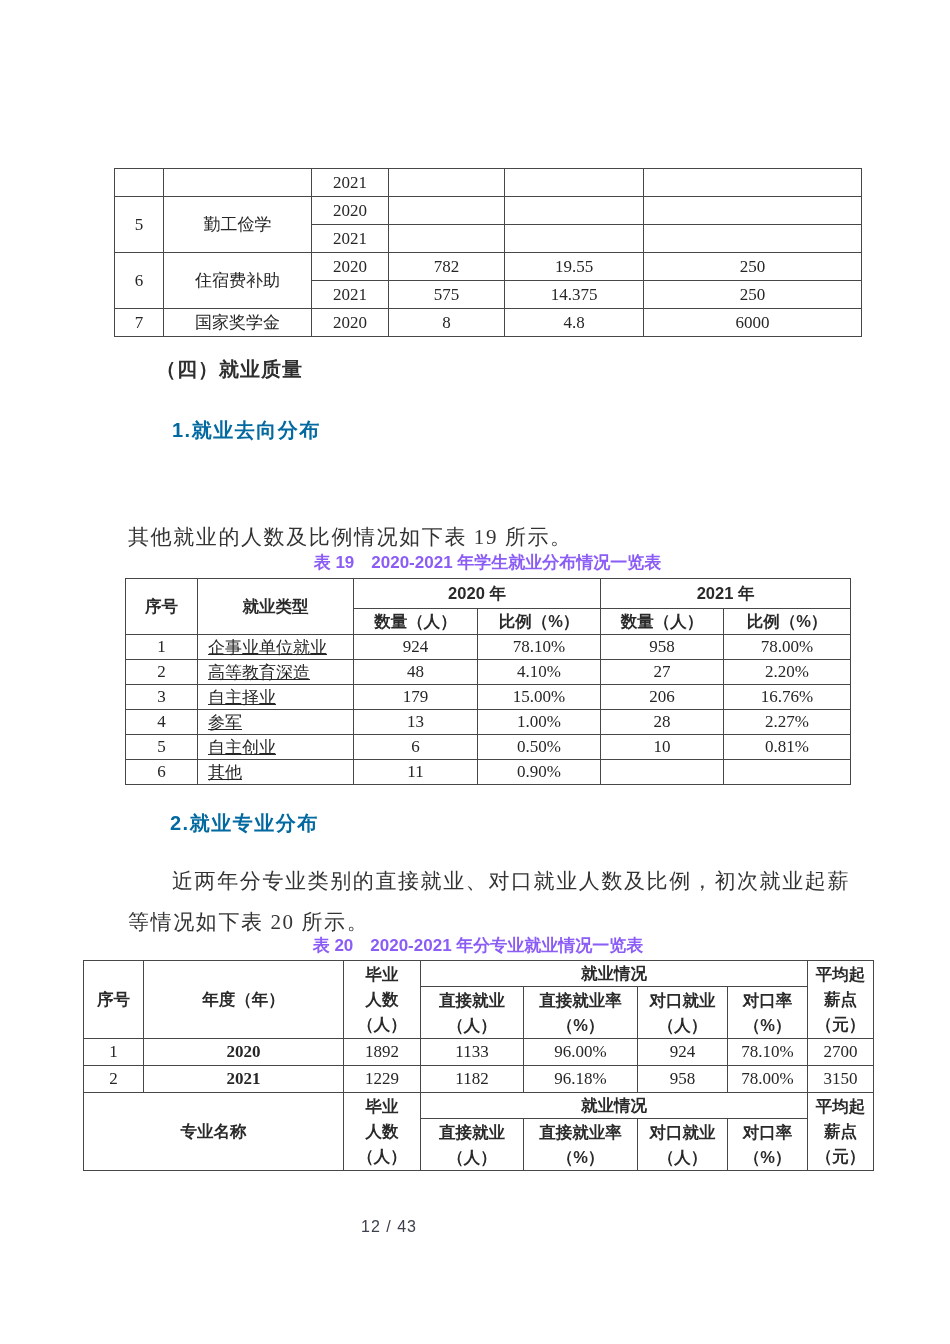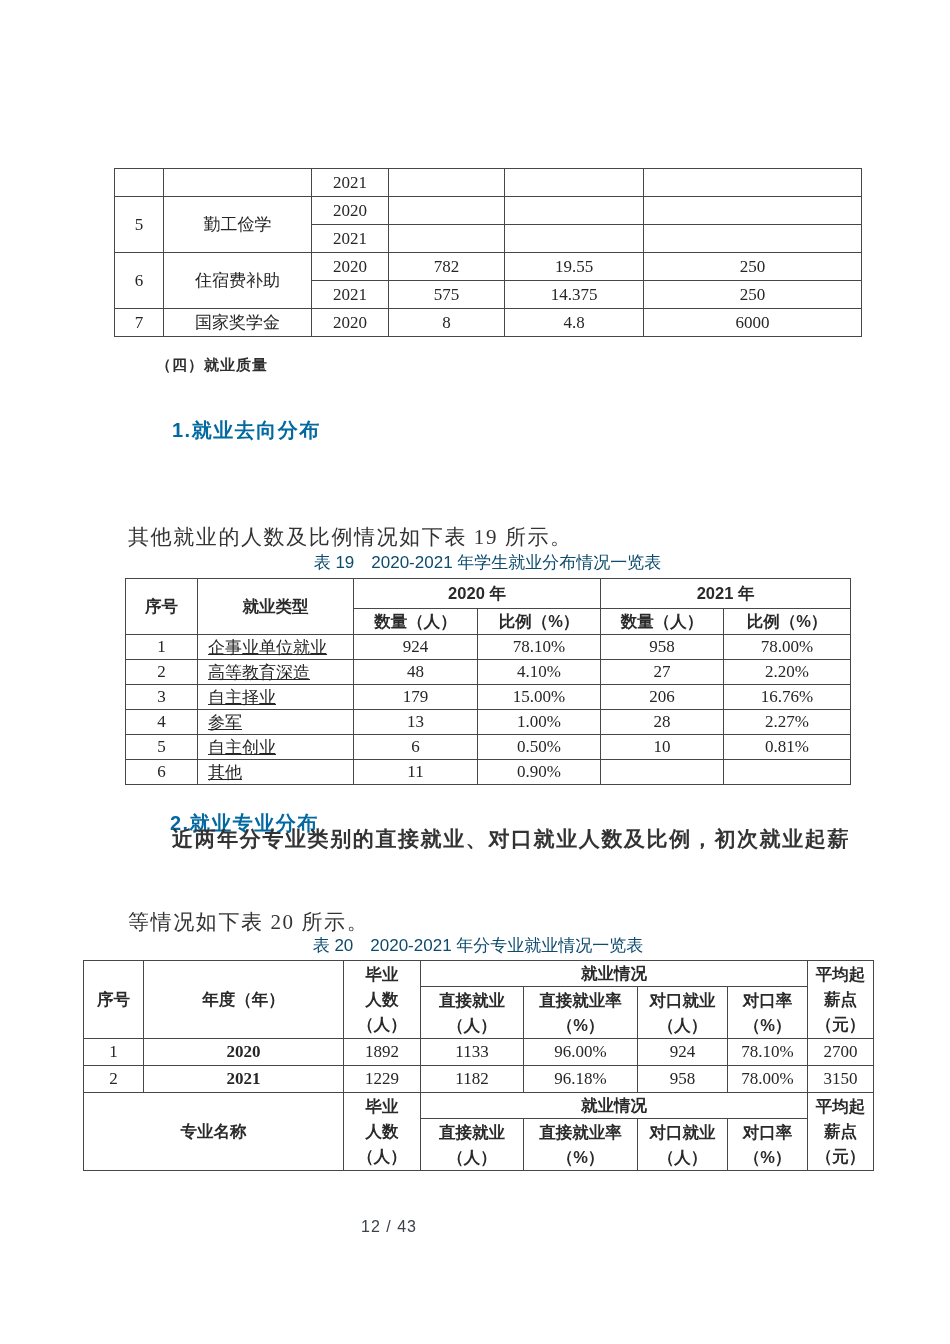--- a/index.html
+++ b/index.html
@@ -59,21 +59,21 @@
   #tbl20 tr.hb { height: 52px; }
   #tbl20 tr.dr { height: 27px; }
   #tbl20 td.year-cell { font-weight: bold; }
 
   
   .heading-l1 {
     position: absolute;
     left: 156px; top: 356px;
     font-family: "Liberation Sans", "DejaVu Sans", sans-serif;
     font-weight: bold;
-    font-size: 15px;
+    font-size: 20px;
     letter-spacing: 1px;
     color: #2e2e2e;
   }
   .heading-l2 {
     position: absolute;
     font-family: "Liberation Sans", "DejaVu Sans", sans-serif;
     font-weight: bold;
     font-size: 20px;
     letter-spacing: 1.5px;
     color: #0369a1;
@@ -86,29 +86,29 @@
     left: 128px;
     width: 735px;
     font-size: 21px;
     letter-spacing: 1.6px;
     color: #333333;
     text-align: justify;
   }
   .indent { padding-left: 44px; }
   #para1-l1 { top: 468px; }
   #para1-l2 { top: 523px; }
-  #para2-l1 { top: 825px; font-weight: bold; }
+  #para2-l1 { top: 867px; }
   #para2-l2 { top: 908px; }
 
   .tbl-caption {
     position: absolute;
     font-family: "Liberation Sans", "DejaVu Sans", sans-serif;
-    font-weight: 400;
+    font-weight: 700;
     font-size: 17px;
-    color: #0c4a6e;
+    color: #8b5cf6;
     text-align: center;
   }
   #caption19 { left: 125px; top: 551px; width: 725px; }
   #caption20 { left: 83px; top: 934px; width: 790px; }
 
   .footer-page {
     position: absolute;
     left: 0; top: 1218px;
     width: 778px;
     text-align: center;

